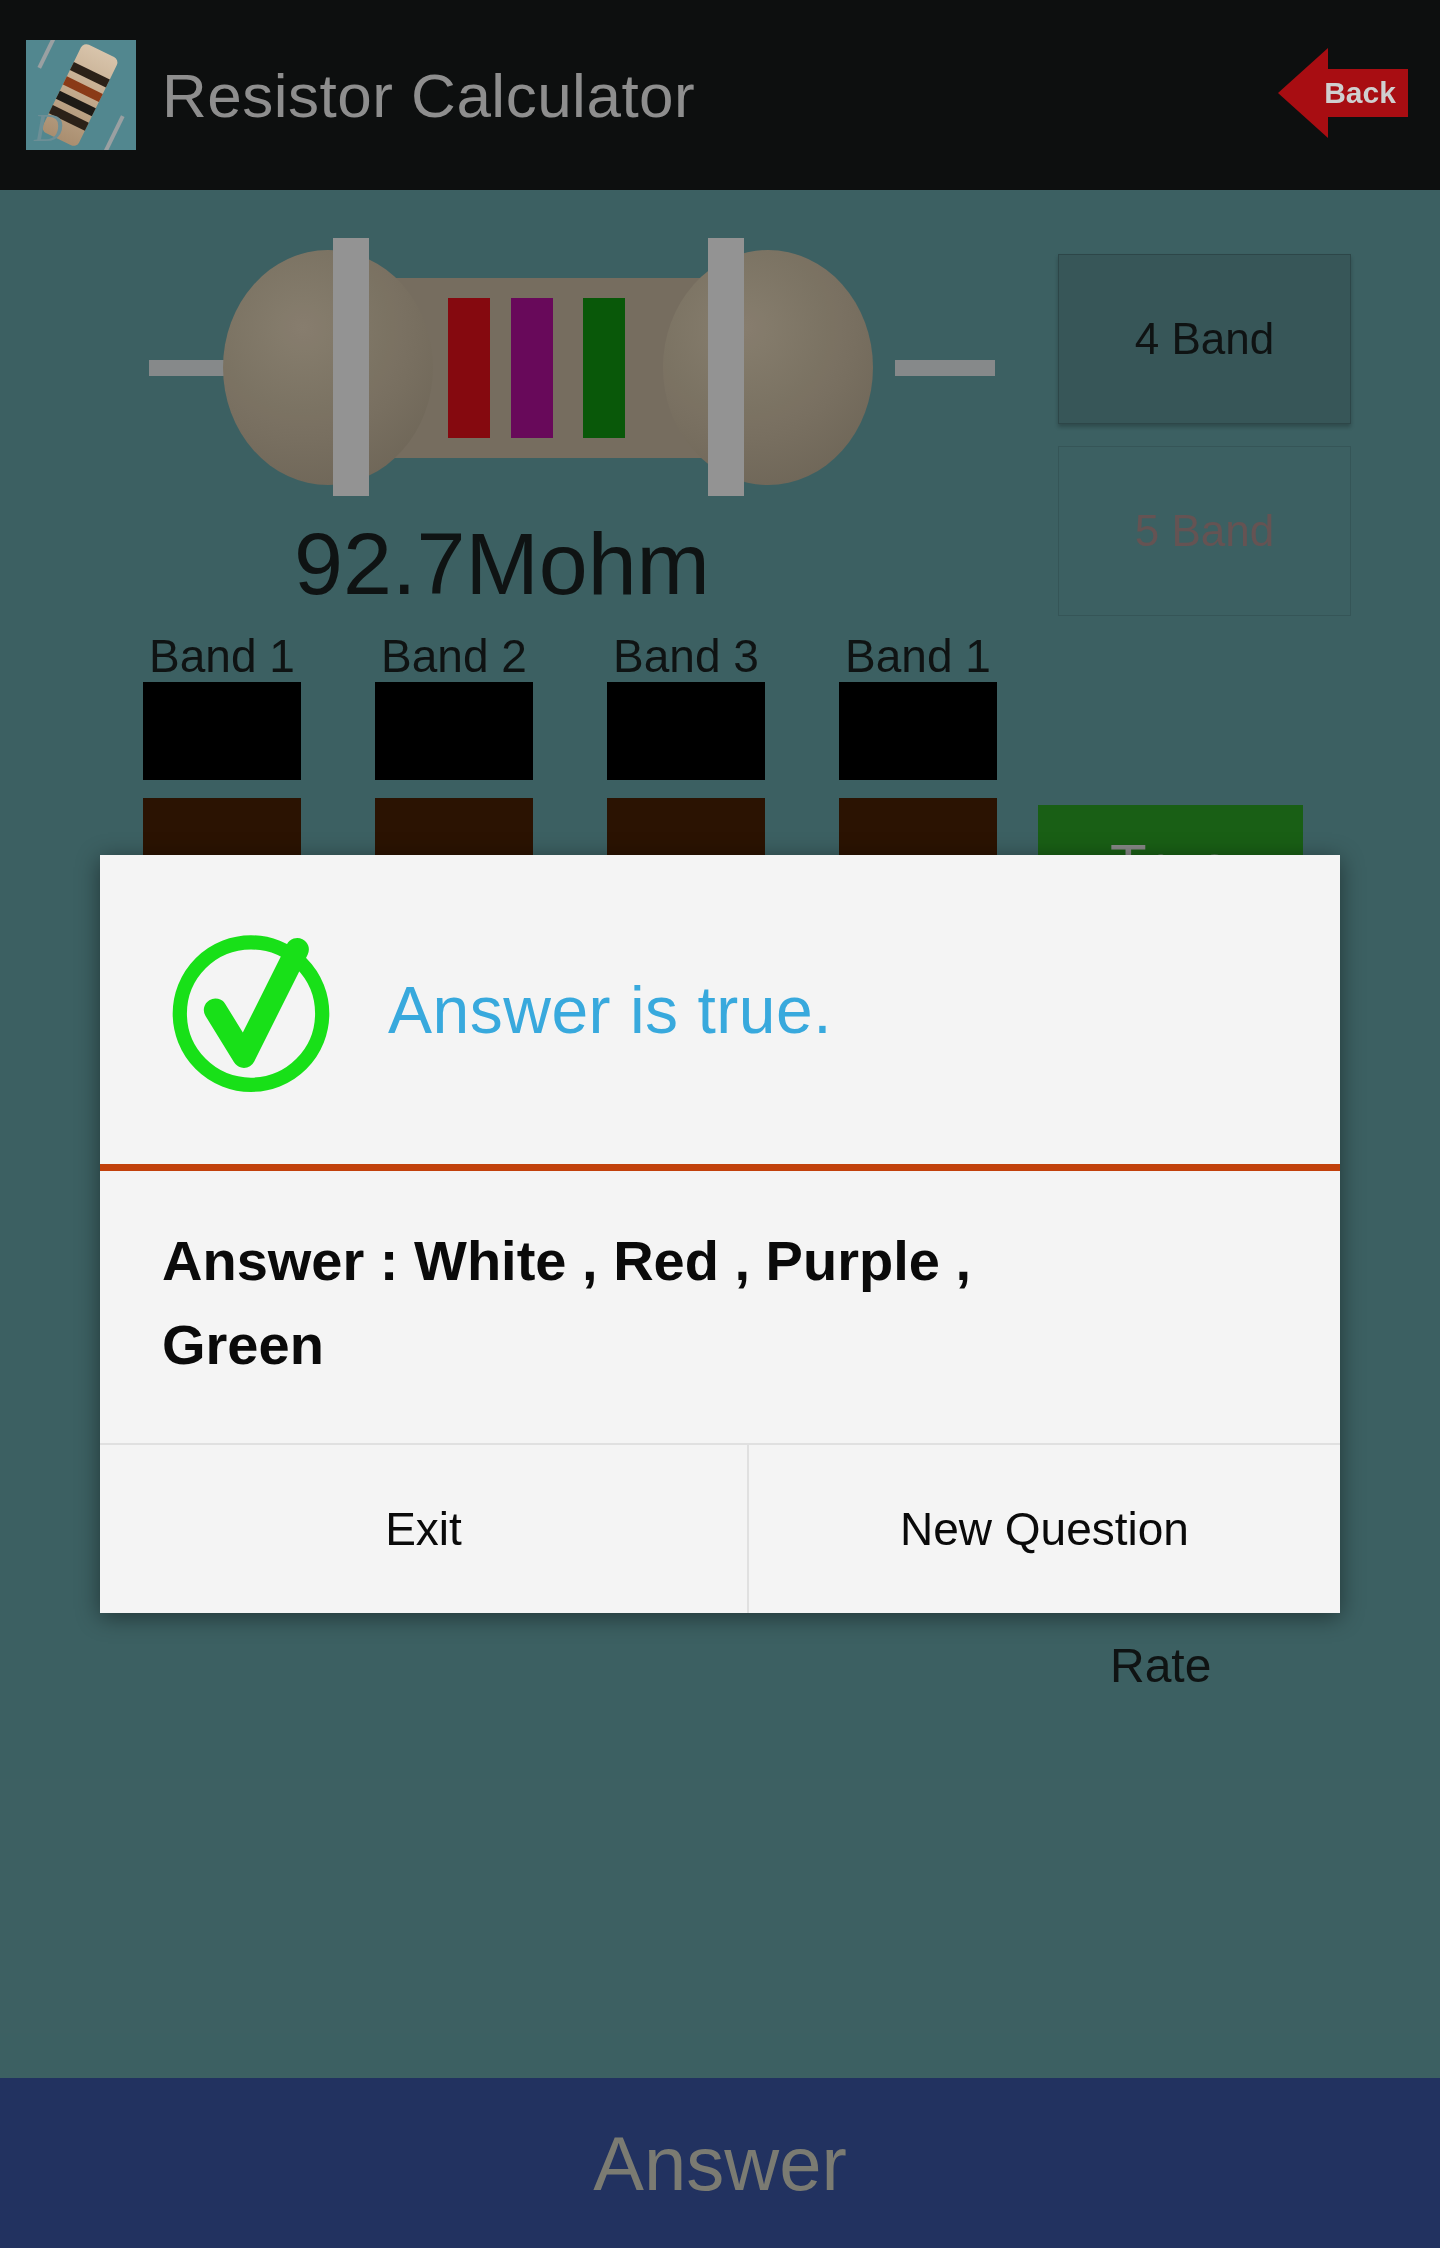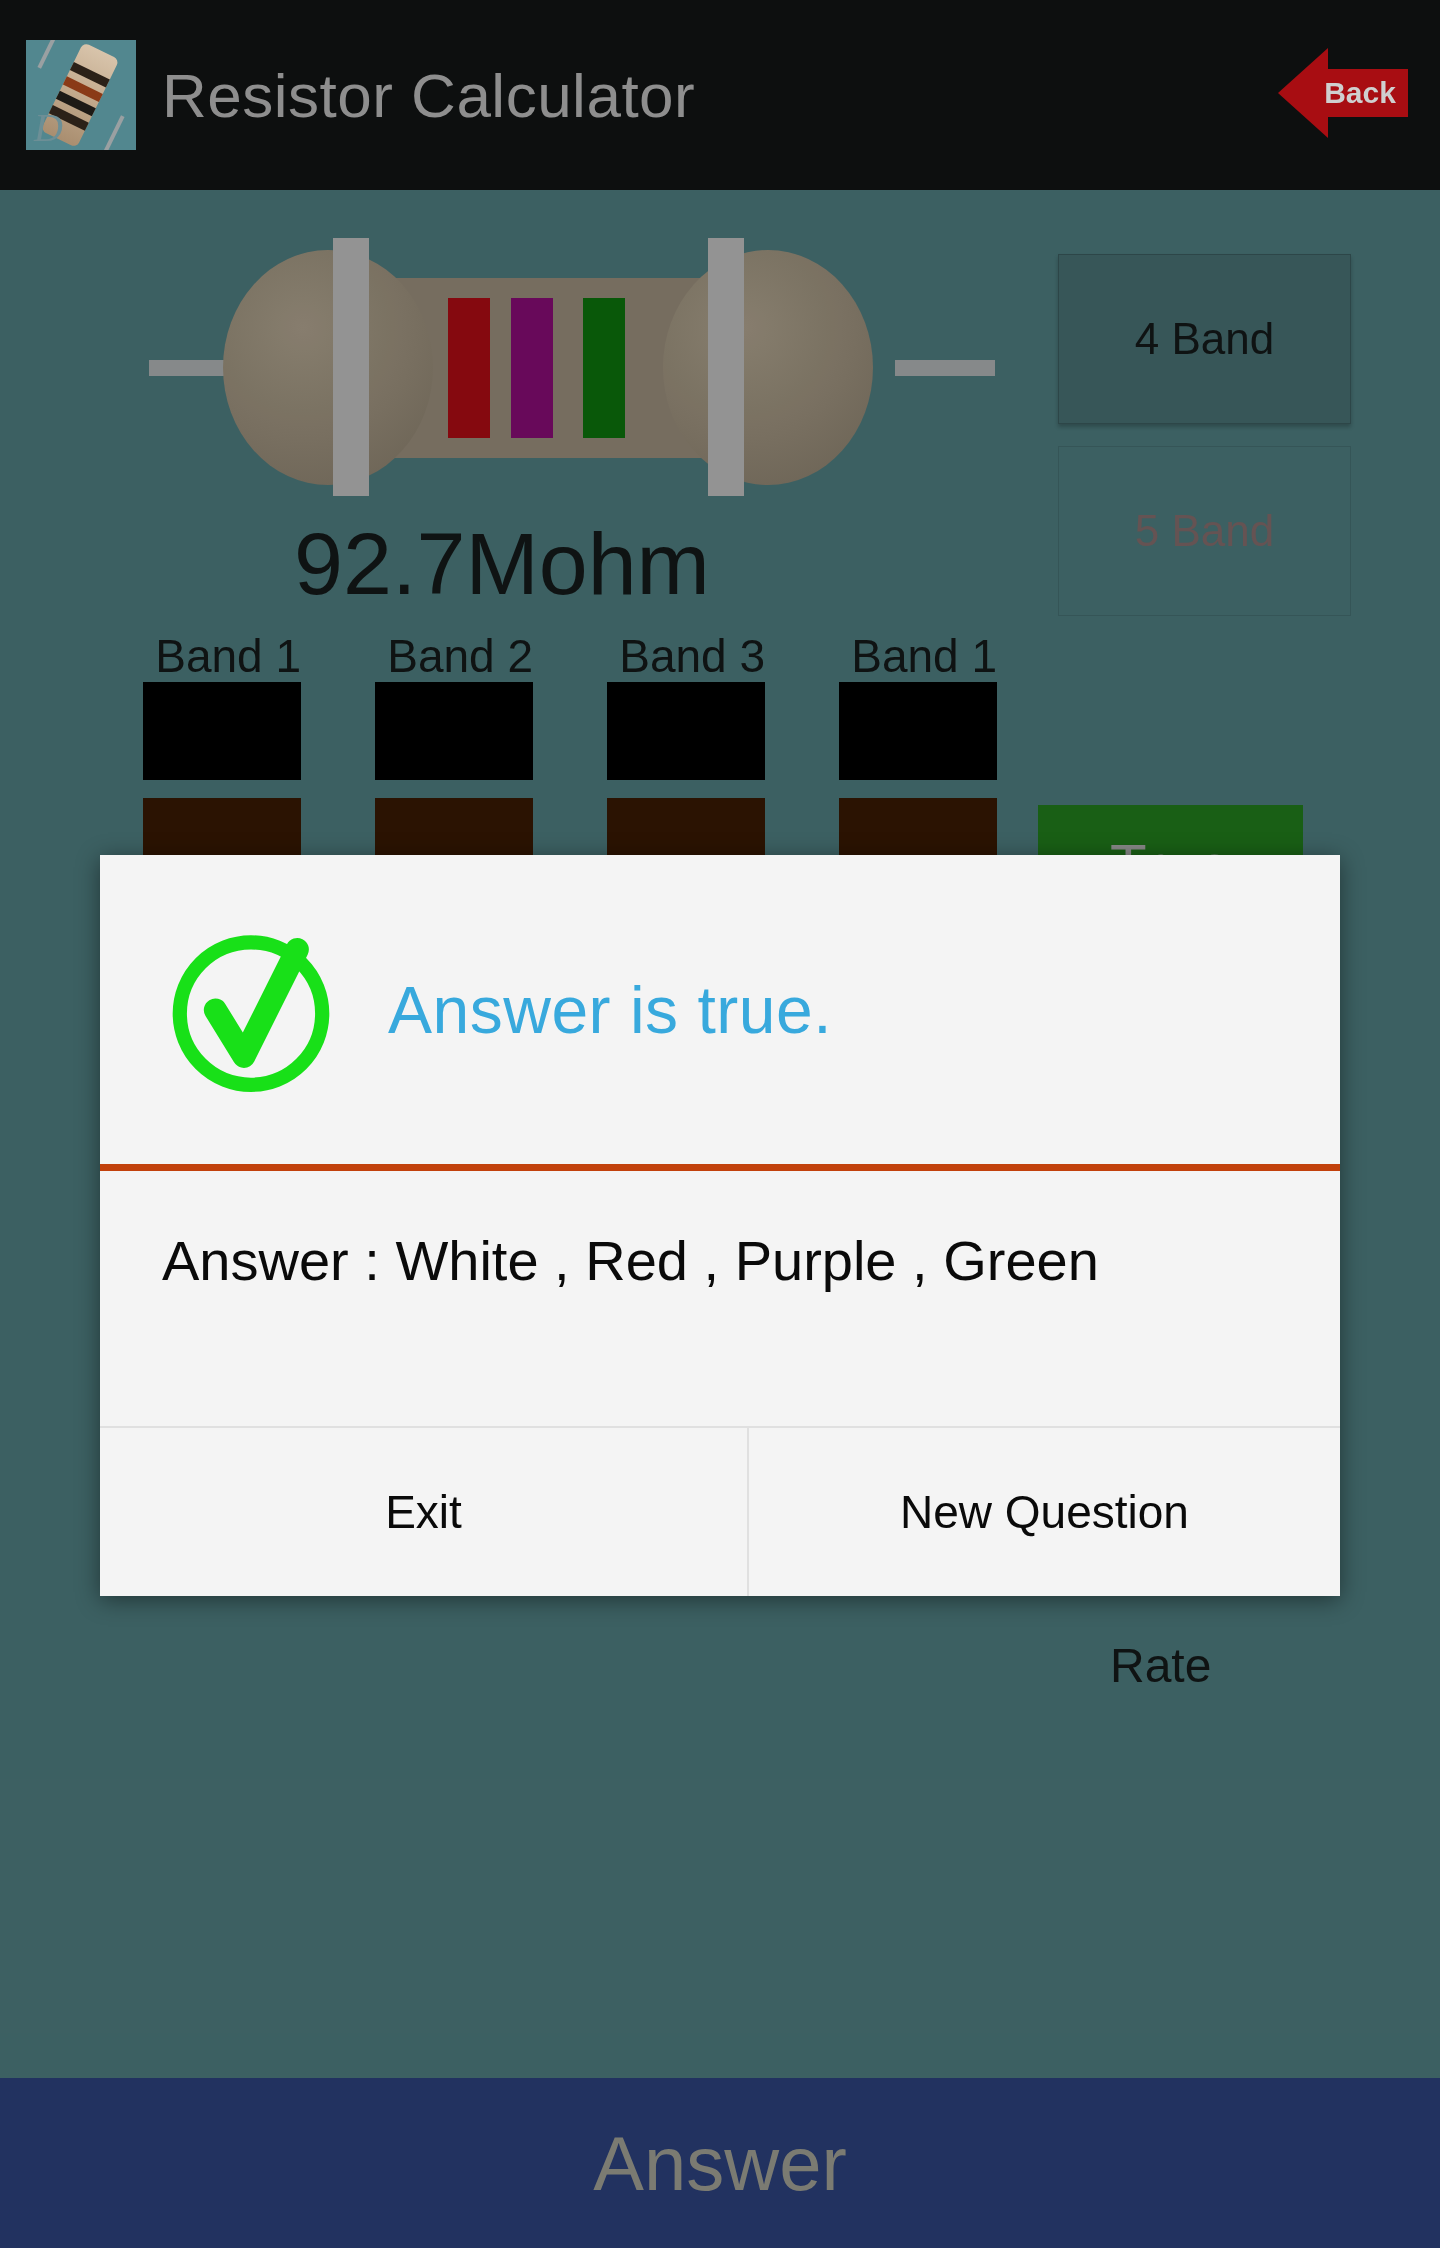--- a/index.html
+++ b/index.html
@@ -169,21 +169,21 @@
   }
 
   
   .band-col {
     position: absolute;
     width: 158px;
   }
   .band-label {
     font-size: 46px;
     color: #101414;
-    text-align: right;
+    text-align: center;
     line-height: 52px;
     white-space: nowrap;
   }
   .swatch {
     width: 158px;
     height: 98px;
     margin-bottom: 18px;
   }
 
   
@@ -275,20 +275,21 @@
     margin-right: 48px;
   }
   .dlg-title {
     font-size: 66px;
     color: #38a9dd;
     letter-spacing: 0.5px;
   }
   .dlg-body {
     padding: 48px 62px 56px 62px;
     min-height: 255px;
+    font-weight: bold;
   }
   .dlg-message {
     font-size: 56px;
     color: #0a0a0a;
     line-height: 84px;
     max-width: 960px;
   }
   .dlg-actions {
     display: flex;
     border-top: 2px solid #e0e0e0;

